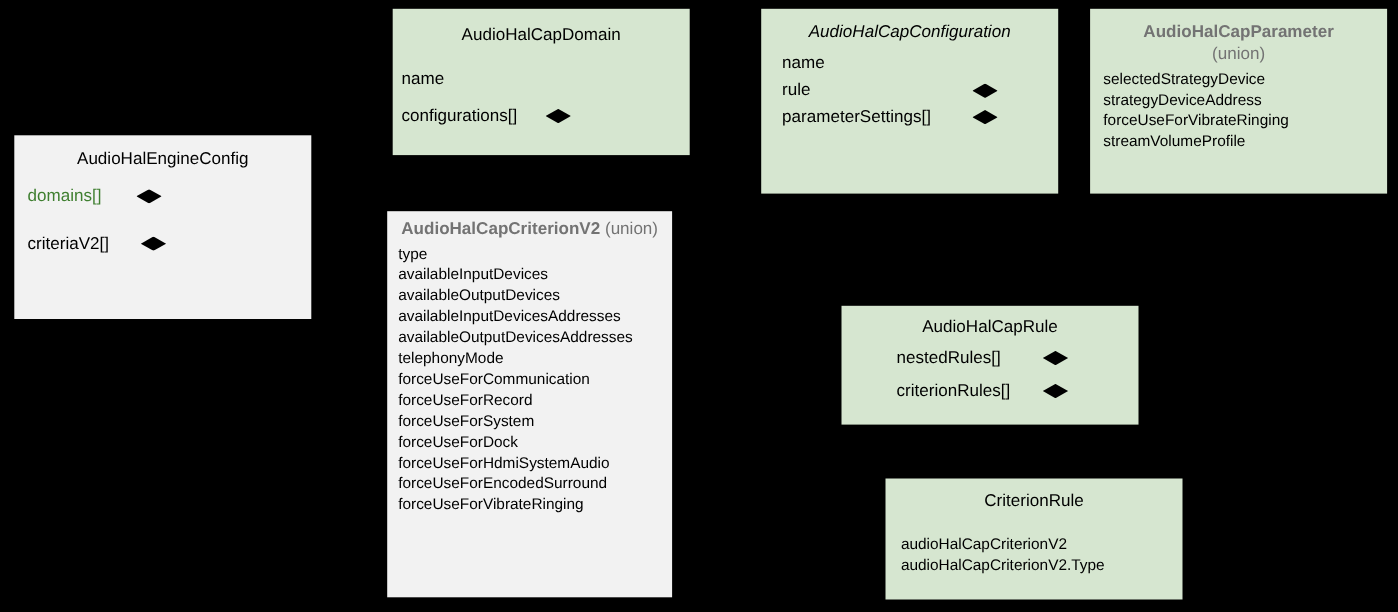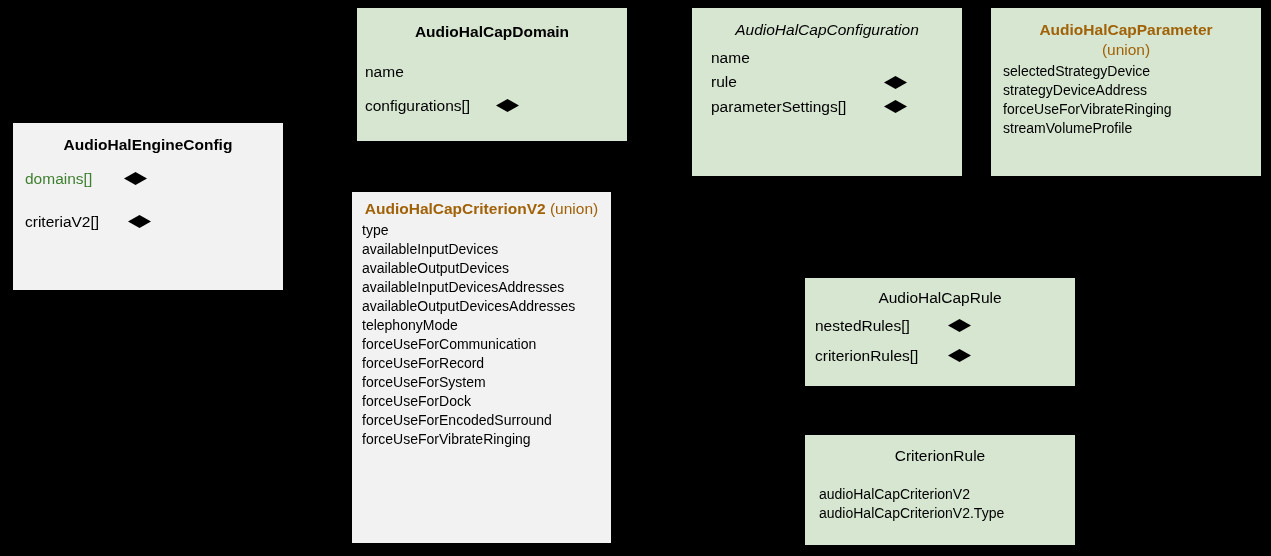--- a/index.html
+++ b/index.html
@@ -27,28 +27,28 @@
   .box.grey  { background: #f2f2f2; }
 
   .box-title {
     display: block;
     text-align: center;
     font-size: 15.5px;
     line-height: 20px;
     color: #000000;
     white-space: nowrap;
   }
-  .box-title.bold { font-weight: bold; }
+  .box-title.bold { font-weight: normal; }
 
   .title-row {
     text-align: center;
     white-space: nowrap;
     font-size: 15.5px;
     line-height: 20px;
-    color: #a16207;
+    color: #737373;
   }
   .title-row .strong { font-weight: bold; }
   .title-row .plain  { font-weight: normal; }
 
   .attr {
     display: block;
     font-size: 14px;
     line-height: 19px;
     color: #000000;
     white-space: nowrap;
@@ -154,26 +154,27 @@
       <span class="attr">type</span>
       <span class="attr">availableInputDevices</span>
       <span class="attr">availableOutputDevices</span>
       <span class="attr">availableInputDevicesAddresses</span>
       <span class="attr">availableOutputDevicesAddresses</span>
       <span class="attr">telephonyMode</span>
       <span class="attr">forceUseForCommunication</span>
       <span class="attr">forceUseForRecord</span>
       <span class="attr">forceUseForSystem</span>
       <span class="attr">forceUseForDock</span>
+      <span class="attr">forceUseForHdmiSystemAudio</span>
       <span class="attr">forceUseForEncodedSurround</span>
       <span class="attr">forceUseForVibrateRinging</span>
     </div>
   </div>
 
-  <div class="box green" style="left:805px; top:278px; width:270px; height:108px;">
+  <div class="box green" style="left:765px; top:278px; width:270px; height:108px;">
     <div class="box-title" style="margin-top:10px;">AudioHalCapRule</div>
   </div>
   <div class="attr-row" style="left:815px; top:316px; z-index:6;">nestedRules[]</div>
   <div class="attr-row" style="left:815px; top:346px; z-index:6;">criterionRules[]</div>
   <div class="diamond" style="left:948px; top:319px;"></div>
   <div class="diamond" style="left:948px; top:349px;"></div>
 
   <div class="box green" style="left:805px; top:435px; width:270px; height:110px;">
     <div class="box-title" style="margin-top:11px;">CriterionRule</div>
     <div style="margin-top:19px; padding-left:14px;">

